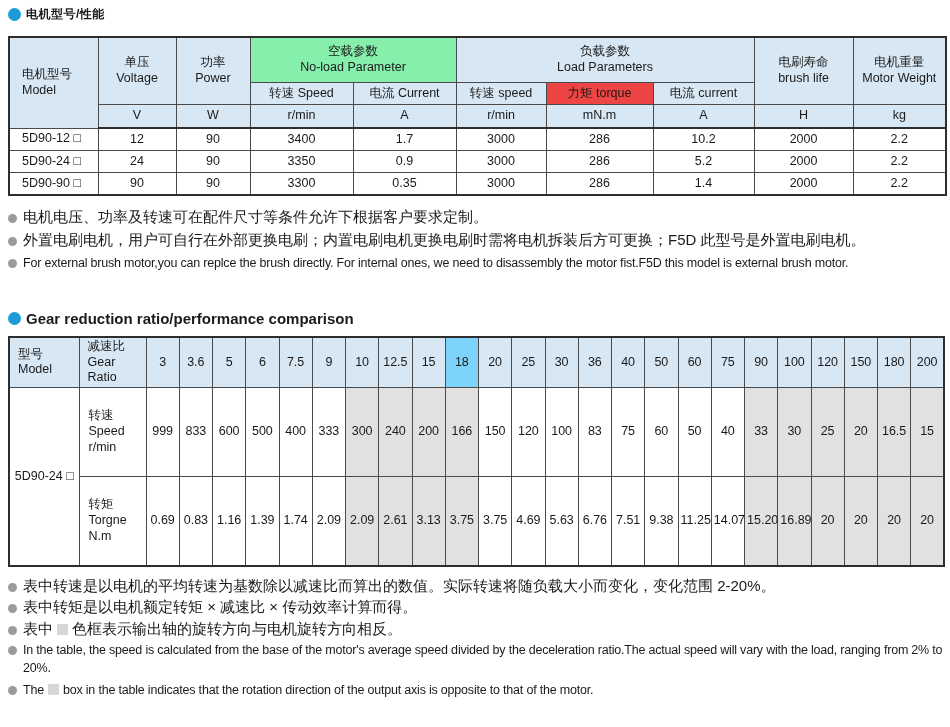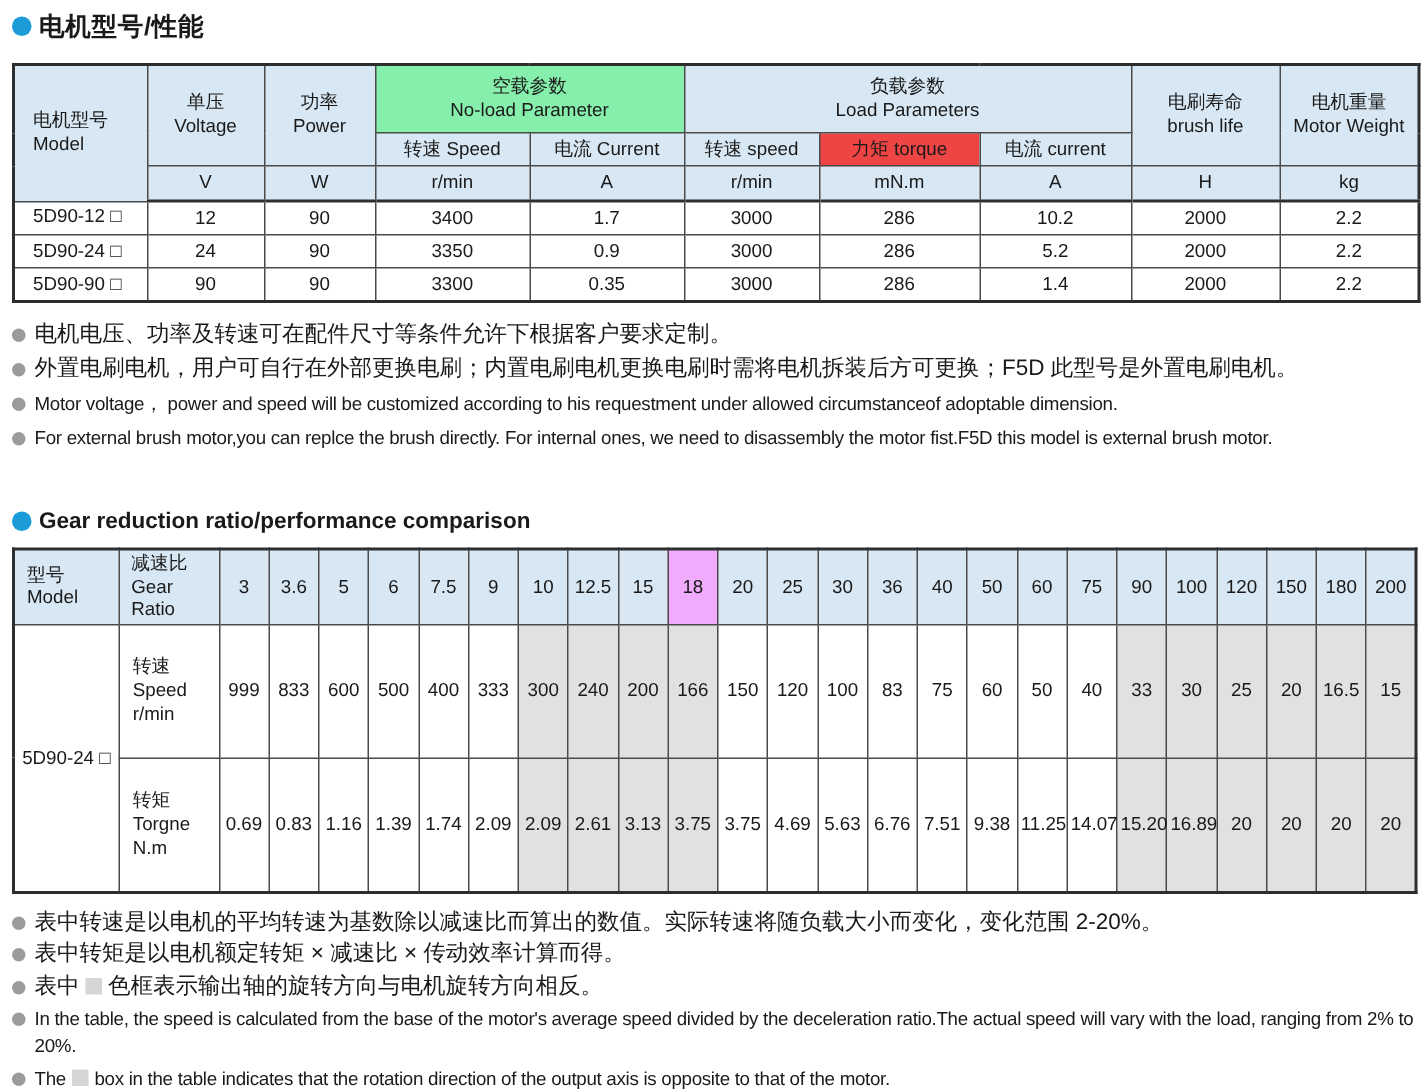--- a/index.html
+++ b/index.html
@@ -2,21 +2,21 @@
 <html><head>
 <meta charset="utf-8">
 <style>
   html,body{margin:0;padding:0;background:#fff;}
   body{width:950px;height:727px;overflow:hidden;
        font-family:"Liberation Sans","DejaVu Sans",sans-serif;color:#1a1a1a;}
   .page{box-sizing:border-box;width:950px;height:727px;padding:6px 7px 0 8px;}
 
   
   .sec-title{display:flex;align-items:center;gap:5px;font-weight:bold;}
-  .sec-title .zh{font-size:17px;letter-spacing:.5px;}
+  .sec-title .zh{font-size:12px;letter-spacing:.5px;}
   .sec-title .en{font-size:15px;}
   .bullet{width:13px;height:13px;border-radius:50%;flex:0 0 auto;}
 
   
   table{border-collapse:collapse;table-layout:fixed;width:937px;background:#fff;}
   th,td{border:1px solid #4a4a4a;font-size:12.5px;font-weight:normal;
         text-align:center;vertical-align:middle;padding:1px 2px;line-height:1.25;}
   table{border:2px solid #2e2e2e;}
   .hdr{background:#d7e7f3;}
 
@@ -166,24 +166,20 @@
       <li>
         <span class="note-bullet" style="background: rgb(155, 155, 155);"></span>
         <span class="zh-note">电机电压、功率及转速可在配件尺寸等条件允许下根据客户要求定制。</span>
       </li>
       <li>
         <span class="note-bullet" style="background: rgb(155, 155, 155);"></span>
         <span class="zh-note">外置电刷电机，用户可自行在外部更换电刷；内置电刷电机更换电刷时需将电机拆装后方可更换；F5D 此型号是外置电刷电机。</span>
       </li>
       <li>
         <span class="note-bullet" style="background: rgb(155, 155, 155);"></span>
-        <span class="en-note">Motor voltage， power and speed will be customized according to his requestment under allowed circumstanceof adoptable dimension.</span>
-      </li>
-      <li>
-        <span class="note-bullet" style="background: rgb(155, 155, 155);"></span>
         <span class="en-note">For external brush motor,you can replce the brush directly. For internal ones, we need to disassembly the motor fist.F5D this model is external brush motor.</span>
       </li>
     </ul>
 
   <div class="sec-title" id="gear-title">
     <span class="bullet" style="background: rgb(27, 156, 217);"></span>
     <span class="en">Gear reduction ratio/performance comparison</span>
   </div>
 
   <table id="gear-table">
@@ -203,21 +199,21 @@
         </th>
       <th class="hdr" style="background: rgb(215, 231, 243);">3</th>
           <th class="hdr" style="background: rgb(215, 231, 243);">3.6</th>
           <th class="hdr" style="background: rgb(215, 231, 243);">5</th>
           <th class="hdr" style="background: rgb(215, 231, 243);">6</th>
           <th class="hdr" style="background: rgb(215, 231, 243);">7.5</th>
           <th class="hdr" style="background: rgb(215, 231, 243);">9</th>
           <th class="hdr" style="background: rgb(215, 231, 243);">10</th>
           <th class="hdr" style="background: rgb(215, 231, 243);">12.5</th>
           <th class="hdr" style="background: rgb(215, 231, 243);">15</th>
-          <th class="hdr" style="background: #f0abfc;">18</th>
+          <th class="hdr" style="background: #7dd3fc;">18</th>
           <th class="hdr" style="background: rgb(215, 231, 243);">20</th>
           <th class="hdr" style="background: rgb(215, 231, 243);">25</th>
           <th class="hdr" style="background: rgb(215, 231, 243);">30</th>
           <th class="hdr" style="background: rgb(215, 231, 243);">36</th>
           <th class="hdr" style="background: rgb(215, 231, 243);">40</th>
           <th class="hdr" style="background: rgb(215, 231, 243);">50</th>
           <th class="hdr" style="background: rgb(215, 231, 243);">60</th>
           <th class="hdr" style="background: rgb(215, 231, 243);">75</th>
           <th class="hdr" style="background: rgb(215, 231, 243);">90</th>
           <th class="hdr" style="background: rgb(215, 231, 243);">100</th>

